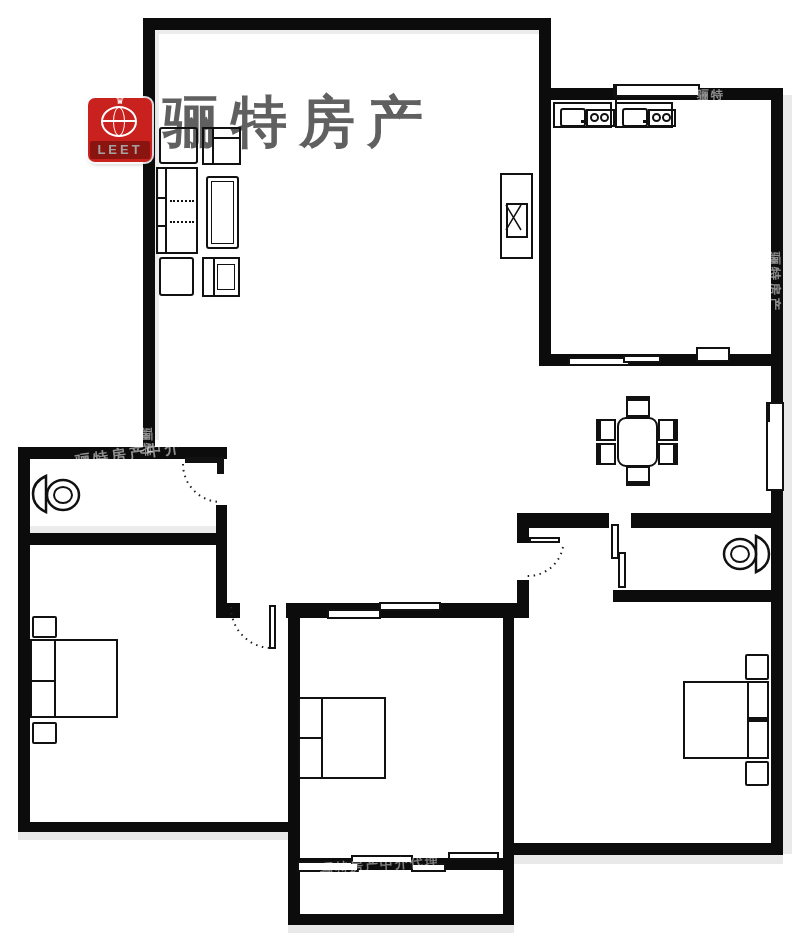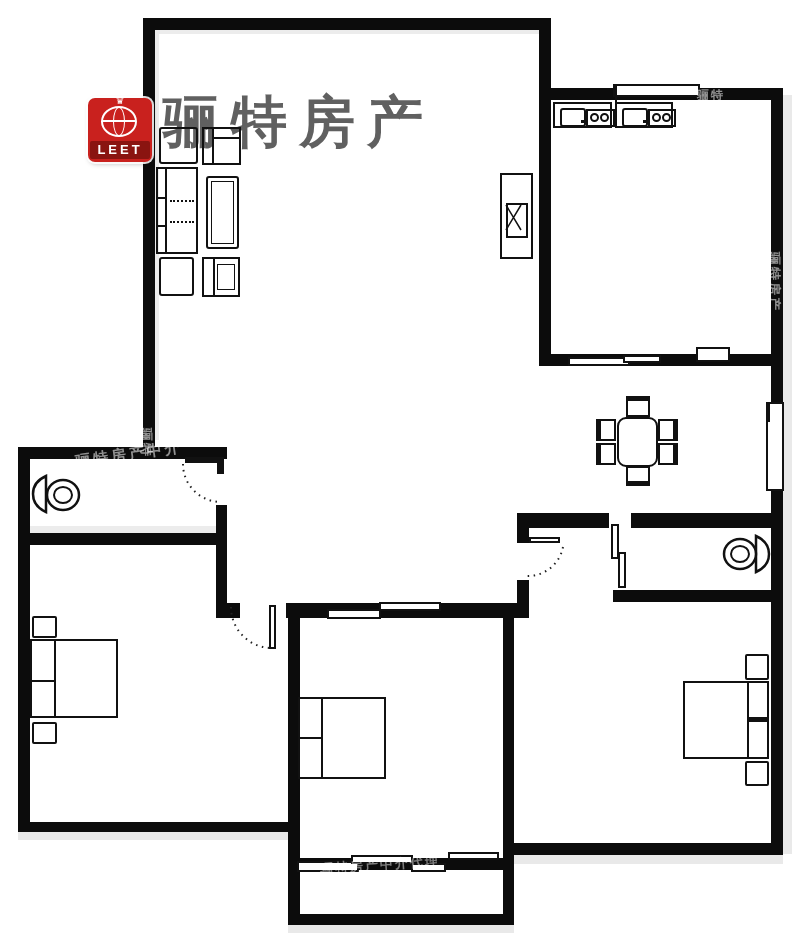--- a/index.html
+++ b/index.html
@@ -20,21 +20,21 @@
          letter-spacing:12px;color:rgba(68,68,68,0.85);z-index:2;white-space:nowrap;}
   .wm{position:absolute;color:rgba(255,255,255,0.55);font-weight:bold;z-index:6;white-space:nowrap;}
   #logo{position:absolute;left:88px;top:98px;width:64px;height:64px;background:#c9211e;border-radius:7px;
         z-index:7;box-shadow:0 0 0 2px rgba(255,255,255,0.85),1px 2px 5px rgba(0,0,0,0.25);}
   #logo .crown{position:absolute;left:0;right:0;top:-2px;text-align:center;color:#fff;font-size:10px;line-height:10px;}
   #logo .globe{position:absolute;left:13px;top:8px;width:36px;height:31px;border:2px solid #fff;
         border-radius:50%;box-sizing:border-box;}
   #logo .globe .mer{position:absolute;left:10px;top:-1px;width:12px;height:29px;border:1.5px solid #fff;
         border-radius:50%;box-sizing:border-box;}
   #logo .globe .eq{position:absolute;left:0;right:0;top:12px;height:1.5px;background:#fff;}
-  #logo .band{position:absolute;left:2px;right:2px;bottom:3px;height:18px;background:#8a1410;color:#ffffff;
+  #logo .band{position:absolute;left:2px;right:2px;bottom:3px;height:18px;background:#8a1410;color:#a3a3a3;
         font-size:13px;font-weight:bold;letter-spacing:3px;text-align:center;line-height:18px;border-radius:2px;}
   svg.overlay{position:absolute;left:0;top:0;z-index:5;}
   .arc{fill:none;stroke:#222;stroke-width:2;stroke-dasharray:1.5 4.5;}
 </style>
 </head>
 <body>
 
 <div id="plan">
 
   <div class="sh" style="left:783px;top:95px;width:9px;height:759px;"></div>

